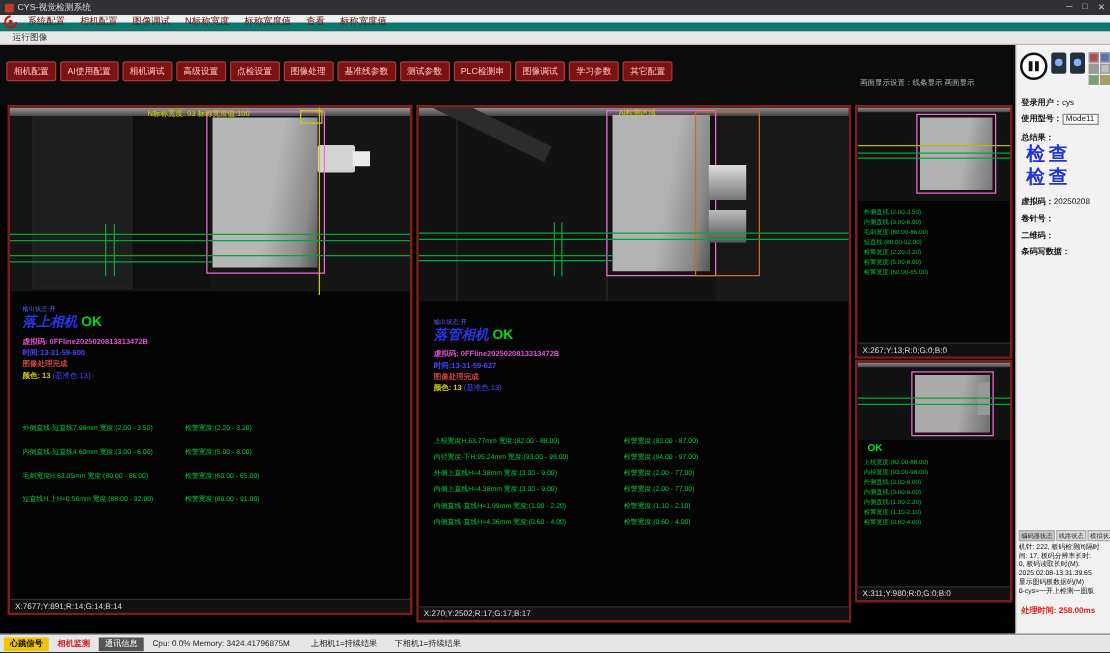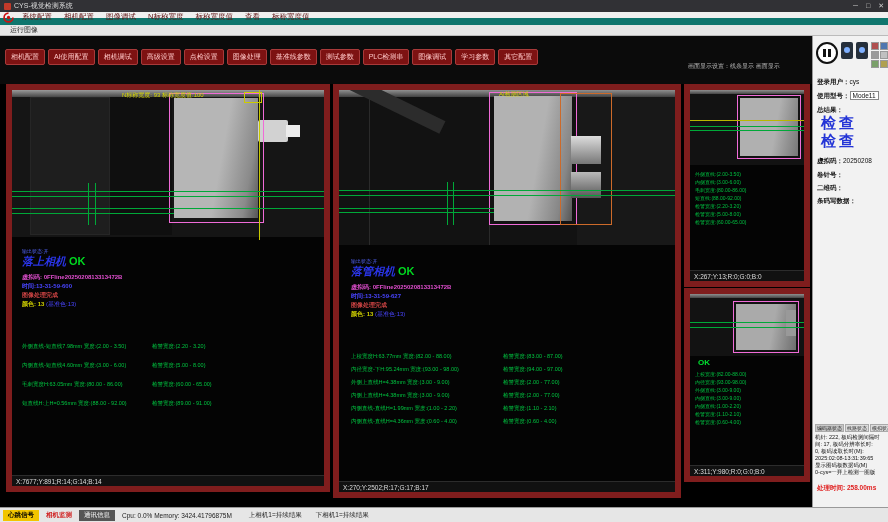--- a/index.html
+++ b/index.html
@@ -27,21 +27,21 @@
                 border-bottom:1px solid #bbb; }
 
   
   .toolbar { position:absolute; left:0; top:36px; width:812px; height:48px; background:#0b0b0b; }
   .tb-buttons { position:absolute; left:5px; top:13px; display:flex; gap:3px; }
   .tb-btn { background:#7d1212; color:#ffc6c6; border:1px solid #a83a3a; font-size:7px;
             padding:2px 5px; border-radius:2px; white-space:nowrap; }
   .display-settings { position:absolute; left:688px; top:26px; font-size:6px; color:#b5b5b5; white-space:nowrap; }
 
   
-  .cam { position:absolute; background:#040404; border:6px solid #7f1d1d; }
+  .cam { position:absolute; background:#040404; border:2px solid #7f1d1d; }
   .scene { position:absolute; left:0; top:0; right:0; overflow:hidden; }
   .shape { position:absolute; }
   .ov-note { position:absolute; color:#d6d600; font-size:6px; white-space:nowrap; }
   .coords { position:absolute; left:0; right:0; bottom:0; height:11px; background:#111; color:#ddd;
             font-size:6.5px; line-height:11px; padding-left:4px; border-top:1px solid #2c2c2c; white-space:nowrap; }
   .t-sub { position:absolute; color:#5566ff; font-size:5px; white-space:nowrap; }
   .cam-title { position:absolute; font-size:11px; font-weight:bold; font-style:italic; white-space:nowrap; }
   .t-blue { color:#2a35e8; }
   .t-ok { color:#00d820; font-style:normal; margin-left:3px; }
   .t-code { position:absolute; color:#e24fd0; font-size:6px; font-weight:bold; white-space:nowrap; }

